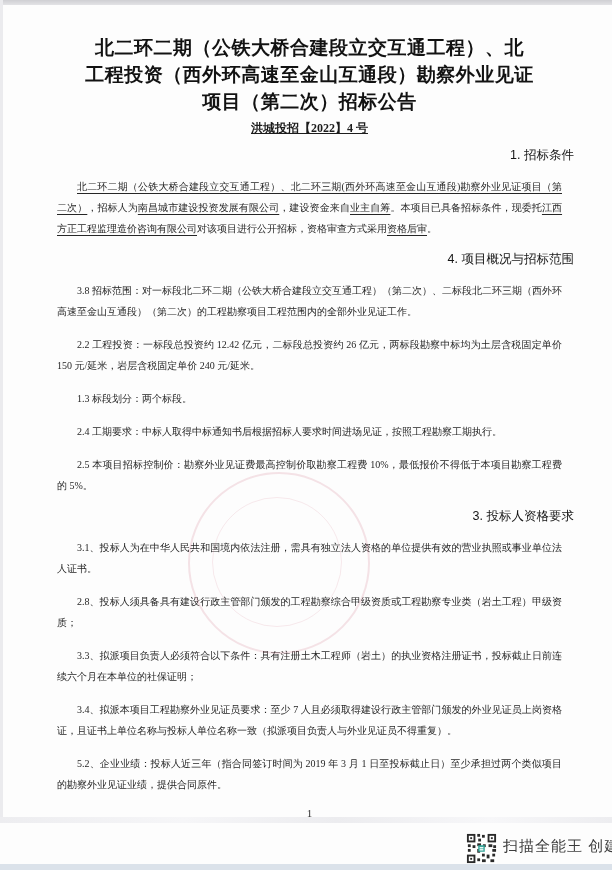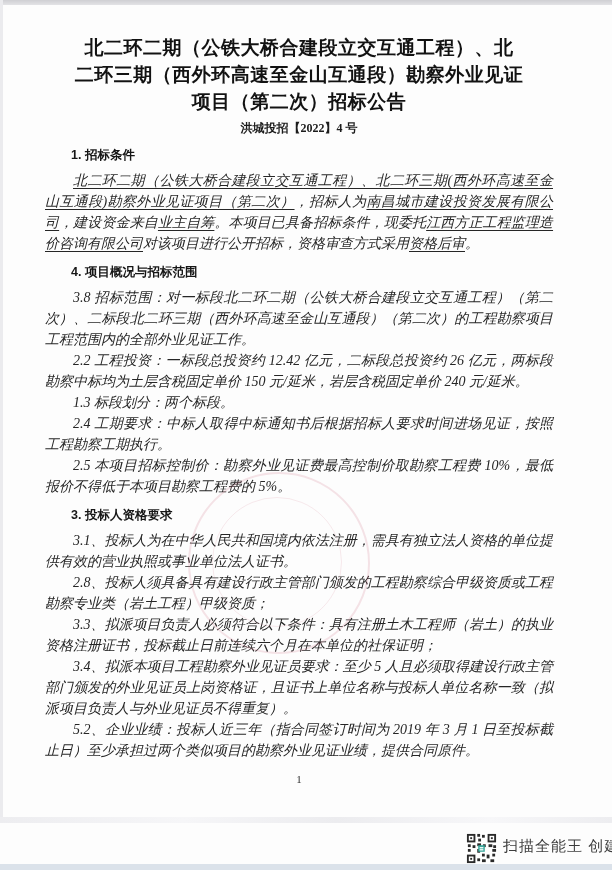--- a/index.html
+++ b/index.html
@@ -11,26 +11,26 @@
   }
   
   .scan-top-strip{position:absolute;top:0;left:0;width:612px;height:5px;
     background:linear-gradient(#cfcfd3,#e3e3e6);}
   .scan-left-edge{position:absolute;top:0;left:0;width:3px;height:822px;background:#ebebee;}
   .scan-page-bottom{position:absolute;top:817px;left:0;width:612px;height:6px;
     background:linear-gradient(90deg,#ededf0,#f6f6f8 30%,#ececef 55%,#f7f7f9 80%,#ededf0);}
   .scan-bottom-strip{position:absolute;bottom:0;left:0;width:612px;height:6px;background:#dbe2ea;}
 
   
-  .doc{position:relative;padding:34px 59px 0 45px;}
+  .doc{position:relative;padding:34px 38px 0 45px;}
   .title{font-size:19px;line-height:27px;font-weight:700;text-align:center;color:#121212;letter-spacing:.5px;}
-  .docnum{font-size:12px;font-weight:700;text-align:center;margin-top:5px;color:#1c1c1c;}
+  .docnum{font-size:12px;font-weight:700;text-align:center;margin-top:5px;color:#1c1c1c;text-decoration:underline;}
   .sec-heading{font-family:"Liberation Sans","DejaVu Sans",sans-serif;
-    font-size:12.5px;font-weight:700;color:#161616;margin:10px 0 6px;padding-left:26px;}
-  p.body{font-size:14px;line-height:21px;margin:0;text-align:justify;text-indent:2em;font-style:italic;}
+    font-size:12.5px;font-weight:400;color:#161616;margin:10px 0 6px;padding-left:26px;text-align:right;}
+  p.body{font-size:10px;line-height:21px;margin:12px;text-align:justify;text-indent:2em;}
   .u{text-decoration:underline;text-underline-offset:3px;}
   .page-number{text-align:center;font-size:11px;margin-top:12px;color:#333;}
 
   
   .stamp{position:absolute;left:188px;top:472px;width:178px;height:178px;
     border:2px solid rgba(197,84,110,.16);border-radius:50%;pointer-events:none;}
   .stamp-inner{position:absolute;left:212px;top:497px;width:128px;height:128px;
     border:1px solid rgba(197,84,110,.12);border-radius:50%;pointer-events:none;}
 
   
@@ -41,40 +41,40 @@
 </style>
 </head>
 <body>
 
 <div class="scan-top-strip"></div>
 <div class="scan-left-edge"></div>
 
 <div class="doc">
   <div class="title">
     <div>北二环二期（公铁大桥合建段立交互通工程）、北</div>
-    <div>二环三期（西外环高速至金山互通段）勘察外业见证</div>
+    <div>工程投资（西外环高速至金山互通段）勘察外业见证</div>
     <div>项目（第二次）招标公告</div>
   </div>
   <div class="docnum">洪城投招【2022】4 号</div>
 
   <div class="sec-heading">1. 招标条件</div>
   <p class="body"><span class="u">北二环二期（公铁大桥合建段立交互通工程）、北二环三期(西外环高速至金山互通段)勘察外业见证项目（第二次）</span><span>，招标人为</span><span class="u">南昌城市建设投资发展有限公司</span><span>，建设资金来自</span><span class="u">业主自筹</span><span>。本项目已具备招标条件，现委托</span><span class="u">江西方正工程监理造价咨询有限公司</span><span>对该项目进行公开招标，资格审查方式采用</span><span class="u">资格后审</span><span>。</span></p>
 
   <div class="sec-heading">4. 项目概况与招标范围</div>
   <p class="body">3.8 招标范围：对一标段北二环二期（公铁大桥合建段立交互通工程）（第二次）、二标段北二环三期（西外环高速至金山互通段）（第二次）的工程勘察项目工程范围内的全部外业见证工作。</p>
   <p class="body">2.2 工程投资：一标段总投资约 12.42 亿元，二标段总投资约 26 亿元，两标段勘察中标均为土层含税固定单价 150 元/延米，岩层含税固定单价 240 元/延米。</p>
   <p class="body">1.3 标段划分：两个标段。</p>
   <p class="body">2.4 工期要求：中标人取得中标通知书后根据招标人要求时间进场见证，按照工程勘察工期执行。</p>
   <p class="body">2.5 本项目招标控制价：勘察外业见证费最高控制价取勘察工程费 10%，最低报价不得低于本项目勘察工程费的 5%。</p>
 
   <div class="sec-heading">3. 投标人资格要求</div>
   <p class="body">3.1、投标人为在中华人民共和国境内依法注册，需具有独立法人资格的单位提供有效的营业执照或事业单位法人证书。</p>
   <p class="body">2.8、投标人须具备具有建设行政主管部门颁发的工程勘察综合甲级资质或工程勘察专业类（岩土工程）甲级资质；</p>
   <p class="body">3.3、拟派项目负责人必须符合以下条件：具有注册土木工程师（岩土）的执业资格注册证书，投标截止日前连续六个月在本单位的社保证明；</p>
-  <p class="body">3.4、拟派本项目工程勘察外业见证员要求：至少 5 人且必须取得建设行政主管部门颁发的外业见证员上岗资格证，且证书上单位名称与投标人单位名称一致（拟派项目负责人与外业见证员不得重复）。</p>
+  <p class="body">3.4、拟派本项目工程勘察外业见证员要求：至少 7 人且必须取得建设行政主管部门颁发的外业见证员上岗资格证，且证书上单位名称与投标人单位名称一致（拟派项目负责人与外业见证员不得重复）。</p>
   <p class="body">5.2、企业业绩：投标人近三年（指合同签订时间为 2019 年 3 月 1 日至投标截止日）至少承担过两个类似项目的勘察外业见证业绩，提供合同原件。</p>
 
   <div class="page-number">1</div>
 </div>
 
 <div class="stamp"></div>
 <div class="stamp-inner"></div>
 
 <div class="scan-page-bottom"></div>
 

